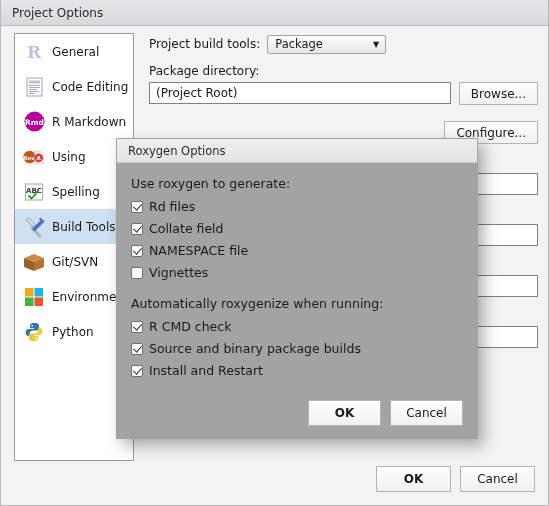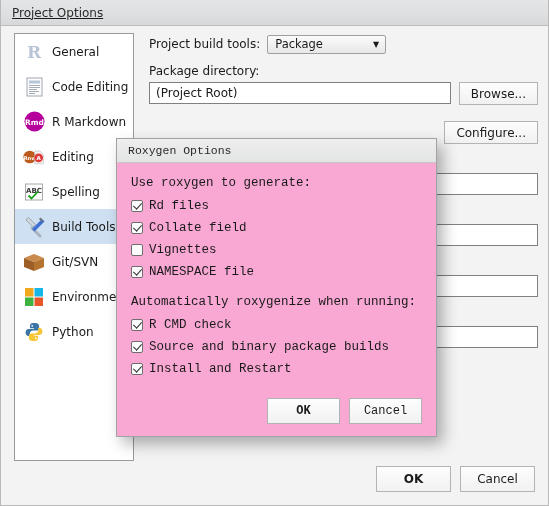--- a/index.html
+++ b/index.html
@@ -28,21 +28,20 @@
     box-sizing: border-box;
   }
   #titlebar {
     height: 26px;
     background: linear-gradient(to bottom, #e4e5e6 0%, #dedfe0 60%, #d7d8d9 100%);
     border-bottom: 1px solid #bcbcbc;
     display: flex;
     align-items: center;
     padding-left: 11px;
     box-sizing: border-box;
-    text-decoration: underline;
   }
   #titlebar .title {
     font-size: 12px;
     color: #2b2b2b;
   }
 
   
   #content {
     position: absolute;
     left: 0; top: 27px;
@@ -168,26 +167,25 @@
     display: flex;
     gap: 9px;
   }
   #footer .btn { height: 26px; min-width: 75px; }
   #footer .btn.primary { font-weight: bold; }
 
   
   #modal {
     position: absolute;
     left: 115px; top: 111px;
-    width: 321px;
-    background: #f9a8d4;
+    width: 362px;
+    background: #a3a3a3;
     border: 1px solid #a2a2a2;
     box-sizing: border-box;
     box-shadow: 6px 7px 14px rgba(0,0,0,0.30);
-    font-family: Liberation Mono, monospace;
   }
   #modal-title {
     height: 24px;
     background: linear-gradient(to bottom,#eeeeee,#e3e4e4);
     border-bottom: 1px solid #c6c6c6;
     display: flex;
     align-items: center;
     padding-left: 11px;
     box-sizing: border-box;
     font-size: 11.5px;
@@ -295,21 +293,21 @@
       <div class="side-item">
         <span class="side-ico">
           <svg width="26" height="20" viewBox="0 0 26 20">
             <circle cx="8" cy="10" r="7.5" fill="#bd5a1e"></circle>
             <text x="8" y="13" font-family="DejaVu Sans, sans-serif" font-size="6" font-weight="bold" fill="#ffffff" text-anchor="middle">Rnw</text>
             <path d="M14 3 h6 l4 4 v11 h-10 z" fill="#f4f4f4" stroke="#c9c9c9"></path>
             <circle cx="18.5" cy="11" r="5.2" fill="#e03a3a"></circle>
             <text x="18.5" y="14" font-family="DejaVu Sans, sans-serif" font-size="6.5" font-weight="bold" fill="#ffffff" text-anchor="middle">A</text>
           </svg>
         </span>
-        <span>Editing</span>
+        <span>Using</span>
       </div>
 
       <div class="side-item">
         <span class="side-ico">
           <svg width="20" height="20" viewBox="0 0 20 20">
             <rect x="1.5" y="2" width="17" height="16" fill="#fcfcfc" stroke="#a8a8a8"></rect>
             <text x="10" y="10.5" font-family="DejaVu Sans, sans-serif" font-size="7" font-weight="bold" fill="#3a3a3a" text-anchor="middle">ABC</text>
             <path d="M4.5 13.5 l3 3 l6.5 -7" stroke="#17a017" stroke-width="1.8" fill="none"></path>
           </svg>
         </span>
@@ -443,26 +441,26 @@
 
         <div class="cbrow">
           <span class="cb checked"></span>
           <span class="cblabel">Rd files</span>
         </div>
         <div class="cbrow">
           <span class="cb checked"></span>
           <span class="cblabel">Collate field</span>
         </div>
         <div class="cbrow">
+          <span class="cb checked"></span>
+          <span class="cblabel">NAMESPACE file</span>
+        </div>
+        <div class="cbrow">
           <span class="cb"></span>
           <span class="cblabel">Vignettes</span>
-        </div>
-        <div class="cbrow">
-          <span class="cb checked"></span>
-          <span class="cblabel">NAMESPACE file</span>
         </div>
 
         <div class="group-title second">Automatically roxygenize when running:</div>
 
         <div class="cbrow">
           <span class="cb checked"></span>
           <span class="cblabel">R CMD check</span>
         </div>
         <div class="cbrow">
           <span class="cb checked"></span>

